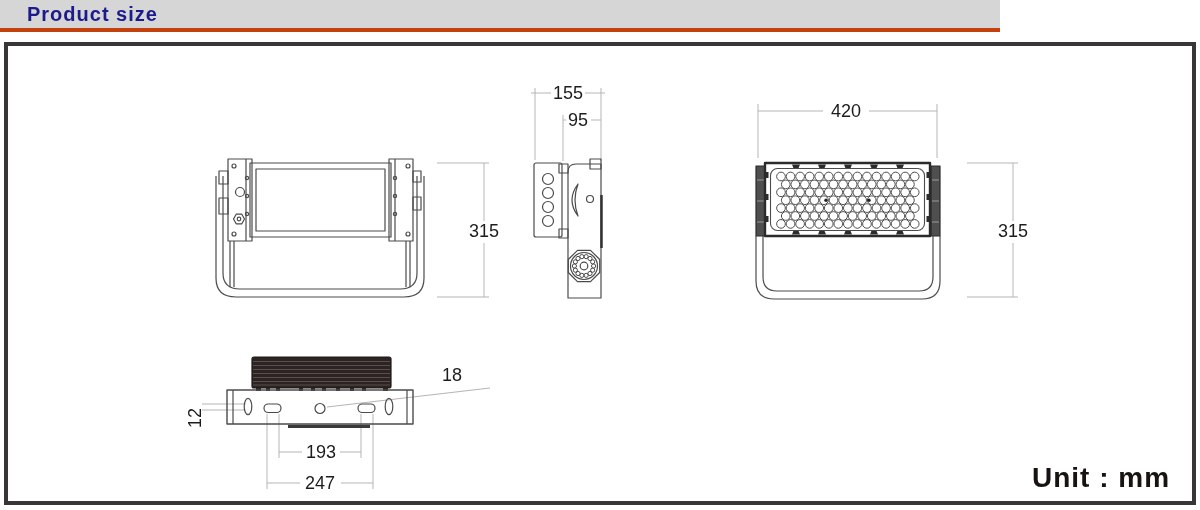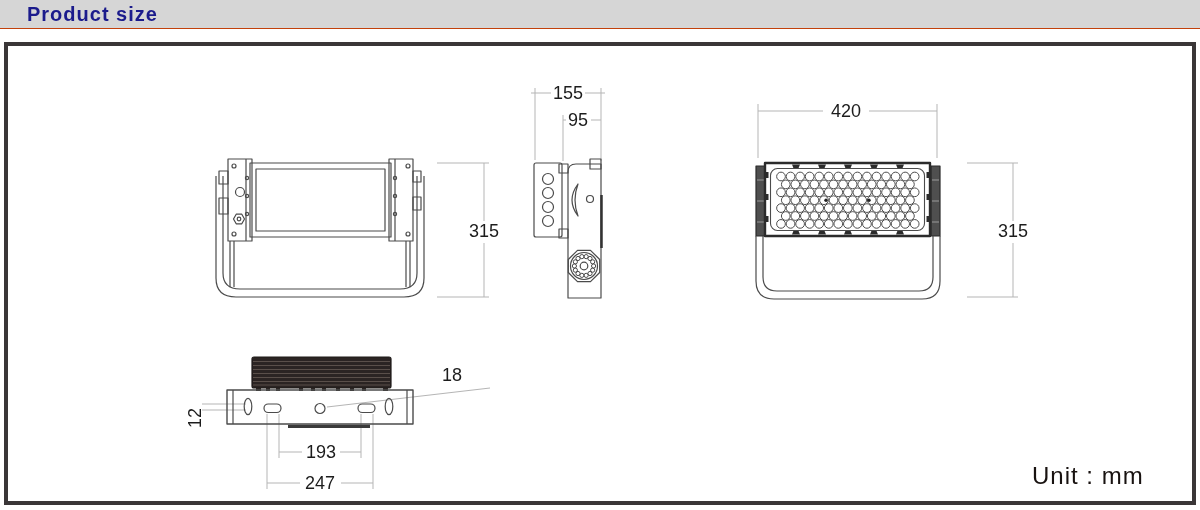--- a/index.html
+++ b/index.html
@@ -1,35 +1,35 @@
 <!DOCTYPE html>
 <html><head>
 <meta charset="utf-8">
 <style>
   html,body{margin:0;padding:0;}
   body{
     width:1200px;height:510px;position:relative;background:#ffffff;
     font-family:"Liberation Sans", sans-serif;overflow:hidden;
   }
   .header{
-    position:absolute;left:0;top:0;width:1200px;height:28px;
-    background:#d6d6d6;border-bottom:1px solid #c2410c;
+    position:absolute;left:0;top:0;width:1000px;height:28px;
+    background:#d6d6d6;border-bottom:4px solid #c2410c;
   }
   .header-title{
     position:absolute;left:27px;top:3px;
     font-size:20px;font-weight:bold;letter-spacing:1px;color:#1b1b8c;
   }
   .frame{
     position:absolute;left:4px;top:42px;width:1184px;height:455px;
     border:4px solid #3a3637;background:#ffffff;
   }
   .drawing-svg{position:absolute;left:0;top:0;width:1200px;height:510px;}
   .unit-label{
     position:absolute;left:1032px;top:462px;width:160px;
-    font-size:24px;font-weight:normal;letter-spacing:1px;color:#181210;
+    font-size:28px;font-weight:bold;letter-spacing:1px;color:#181210;
   }
   
   .dims path, .dims line{stroke:#b5b5b5;stroke-width:1;fill:none;}
   .draw{stroke:#4b4b4b;stroke-width:1.2;fill:none;stroke-linejoin:round;}
   .dimtext text{
     font-family:"Liberation Sans", sans-serif;font-size:18px;fill:#1c1c1c;
     text-anchor:middle;
   }
   [data-name="led-lens-grid"] circle{fill:none;stroke:#4d4d4d;stroke-width:1;}
   [data-name="knob-ring"] circle{fill:none;stroke:#4b4b4b;stroke-width:1;}

